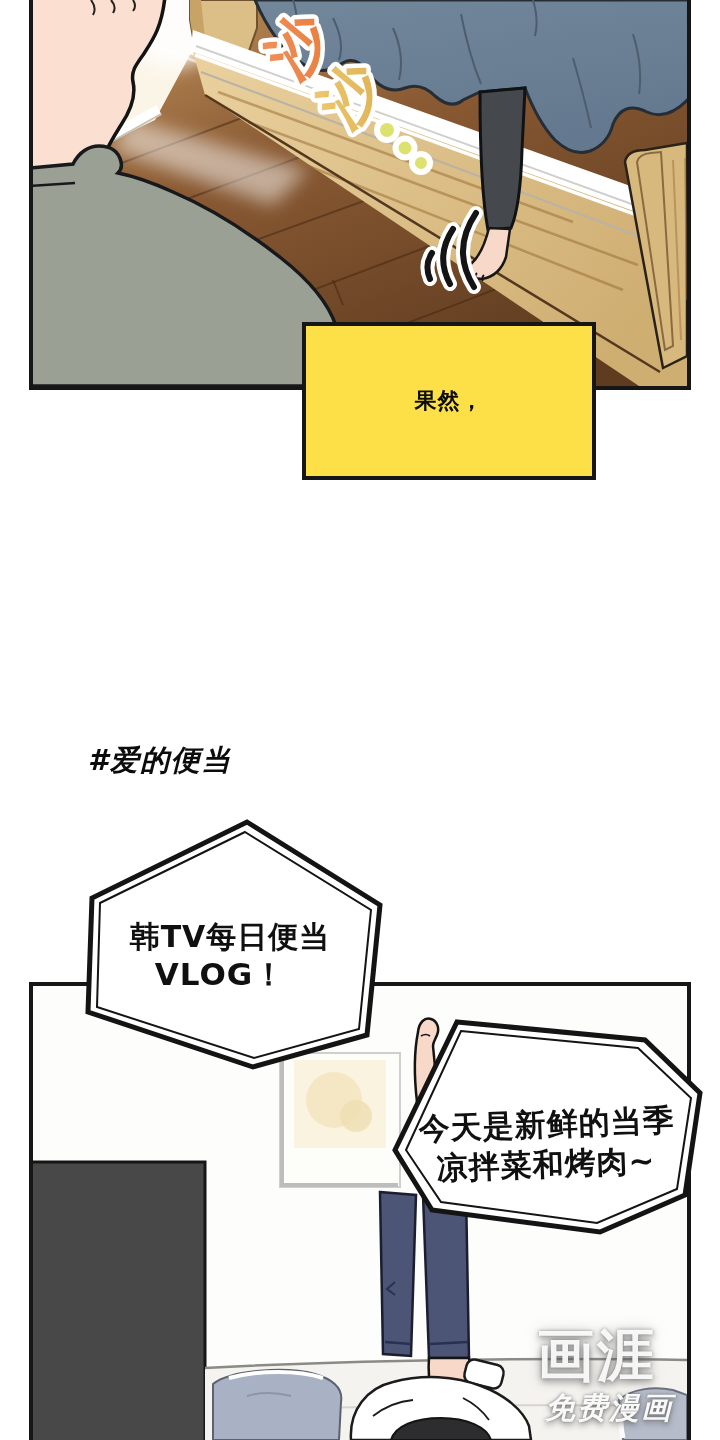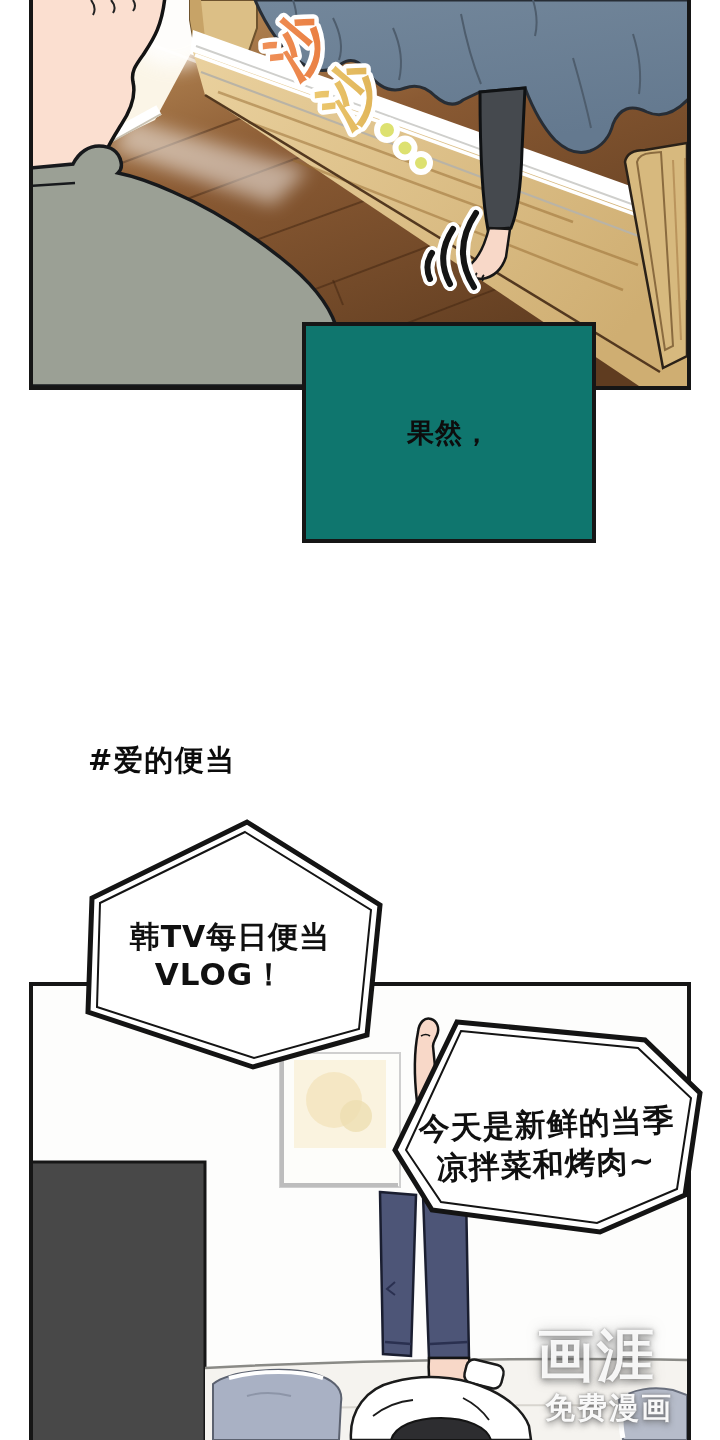--- a/index.html
+++ b/index.html
@@ -6,47 +6,48 @@
   html,body{margin:0;padding:0;background:#ffffff;}
   .page{
     position:relative;width:720px;height:1440px;background:#ffffff;overflow:hidden;
     font-family:"DejaVu Sans","Liberation Sans",sans-serif;
   }
   .panel{position:absolute;box-sizing:border-box;border:4px solid #161616;background:#fff;}
   .panel svg{display:block;}
   #panel1{left:29px;top:0;width:662px;height:390px;border-top:none;z-index:1;}
   #panel2{left:29px;top:982px;width:662px;height:458px;border-bottom:none;z-index:1;}
   .caption-box{
-    position:absolute;left:302px;top:322px;width:294px;height:221px;
-    box-sizing:border-box;border:4px solid #161616;background:#0f766e;z-index:2;
+    position:absolute;left:302px;top:322px;width:294px;height:158px;
+    box-sizing:border-box;border:4px solid #161616;background:#fde047;z-index:2;
     display:flex;flex-direction:column;align-items:center;justify-content:center;
-    text-align:center;font-weight:bold;font-size:27px;line-height:38px;color:#0d0d0d;
+    text-align:center;font-weight:bold;font-size:22px;line-height:38px;color:#0d0d0d;
     letter-spacing:1px;
   }
   .hashtag{
     position:absolute;left:88px;top:741px;font-size:29px;font-weight:bold;color:#0c0c0c;
-    letter-spacing:1.5px;z-index:2;
+    letter-spacing:1.5px;z-index:2;font-style:italic;
   }
   .bubble{position:absolute;z-index:3;overflow:visible;}
   #bubble1{left:75px;top:813px;}
   #bubble2{left:385px;top:1005px;}
   .bubble text{
     font-family:"DejaVu Sans","Liberation Sans",sans-serif;font-weight:bold;fill:#101010;
   }
   .wm-logo{
     position:absolute;left:537px;top:1318px;font-size:57px;font-weight:700;letter-spacing:3px;
     color:rgba(255,255,255,0.92);
     text-shadow:0 0 3px rgba(110,110,110,0.65),0 3px 7px rgba(70,70,70,0.55),0 0 14px rgba(120,120,120,0.4);
     z-index:4;
   }
   .wm-sub{
     position:absolute;left:545px;top:1388px;font-size:30px;font-weight:bold;letter-spacing:2px;
     color:rgba(255,255,255,0.95);
     text-shadow:0 0 3px rgba(100,100,100,0.8),0 3px 6px rgba(80,80,80,0.65);
     z-index:4;
+    font-style:italic;
   }
 </style>
 </head>
 <body>
 
 <div class="page">
 
   <div class="panel" id="panel1">
     <svg width="654" height="386" viewBox="0 0 654 386">
       <defs>

